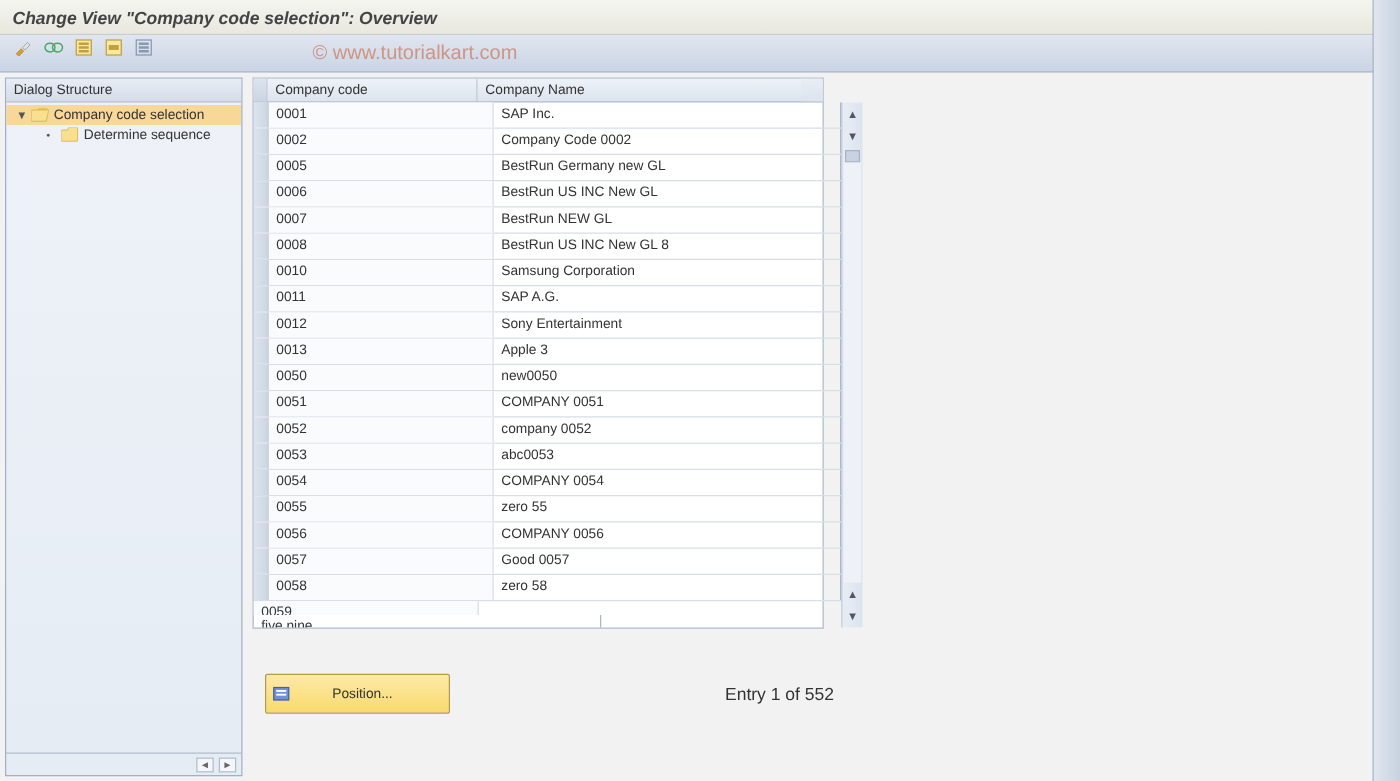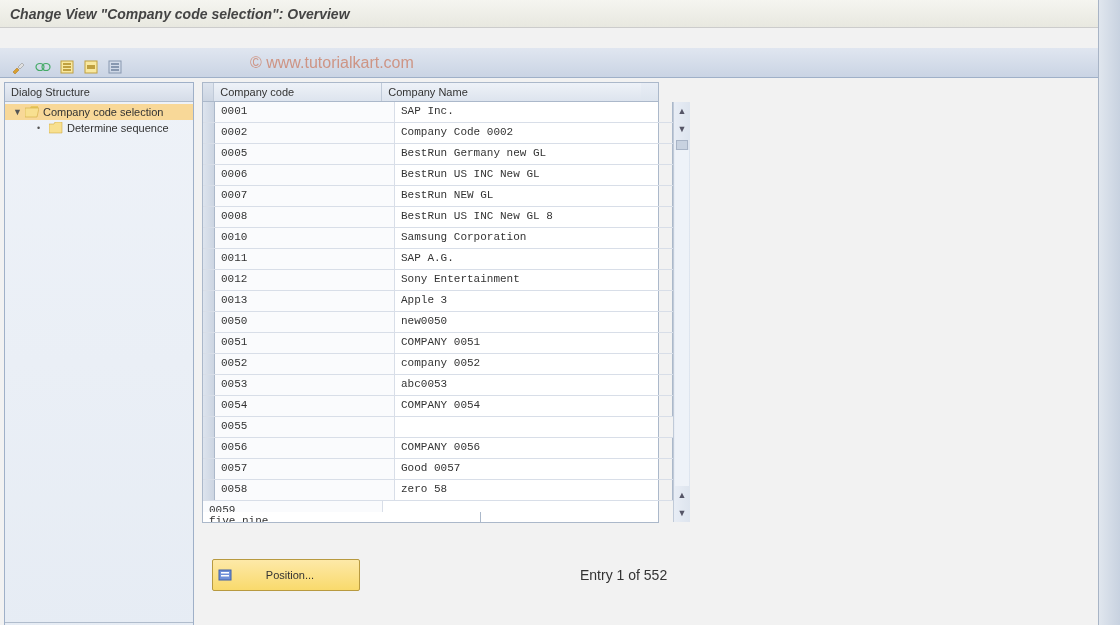--- a/index.html
+++ b/index.html
@@ -25,25 +25,24 @@
       font-style: italic;
       font-weight: bold;
       font-size: 14px;
       color: #444;
     }
     .toolbar {
       background: linear-gradient(#e0e6f0, #cad4e4);
       border-bottom: 1px solid #9fb0c8;
       height: 30px;
       display: flex;
-      align-items: flex-end;
+      align-items: flex-start;
       padding: 0 8px;
       gap: 2px;
       position: relative;
-      margin-top: 20px;
     }
     .toolbar-btn {
       width: 22px;
       height: 20px;
       display: flex;
       align-items: center;
       justify-content: center;
       border: 1px solid transparent;
       border-radius: 3px;
       cursor: pointer;
@@ -141,21 +140,20 @@
     .col-sel { width: 12px; padding: 0; background: linear-gradient(#dde4ee,#ccd5e2); }
     .col-code { width: 180px; }
     .col-name { width: 278px; border-right: none; }
     .table-body { display: flex; }
     .rows { flex: 1; }
     .row {
       display: flex;
       border-bottom: 1px solid #d8dee8;
       height: 21px;
       align-items: stretch;
-      font-family: Liberation Mono, monospace;
     }
     .row:last-child { border-bottom: none; flex-direction: column; }
     .cell {
       padding: 3px 6px;
       border-right: 1px solid #d8dee8;
       font-size: 11px;
       color: #333;
       overflow: hidden;
       white-space: nowrap;
     }
@@ -373,20 +371,21 @@
               <div class="cell cell-name">abc0053</div>
             </div>
             <div class="row">
               <div class="cell cell-sel"></div>
               <div class="cell cell-code">0054</div>
               <div class="cell cell-name">COMPANY 0054</div>
             </div>
             <div class="row">
               <div class="cell cell-sel"></div>
               <div class="cell cell-code">0055</div>
+              <div class="cell cell-name">zero 55</div>
             </div>
             <div class="row">
               <div class="cell cell-sel"></div>
               <div class="cell cell-code">0056</div>
               <div class="cell cell-name">COMPANY 0056</div>
             </div>
             <div class="row">
               <div class="cell cell-sel"></div>
               <div class="cell cell-code">0057</div>
               <div class="cell cell-name">Good 0057</div>

